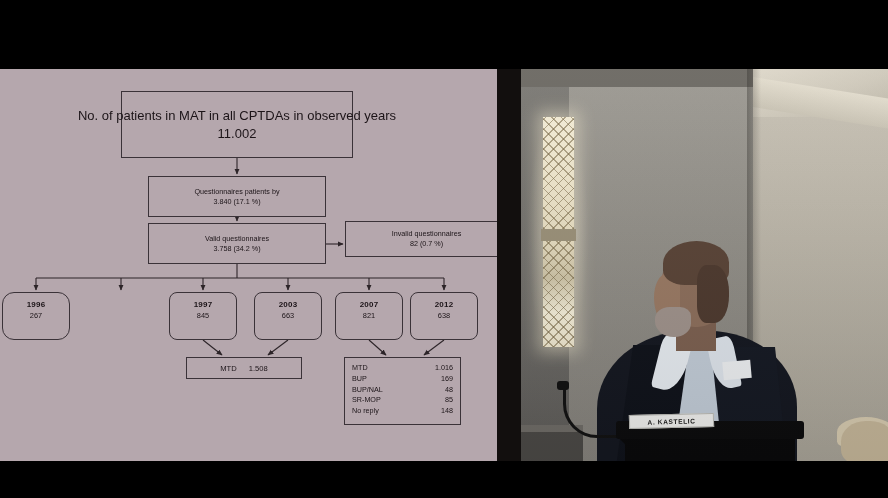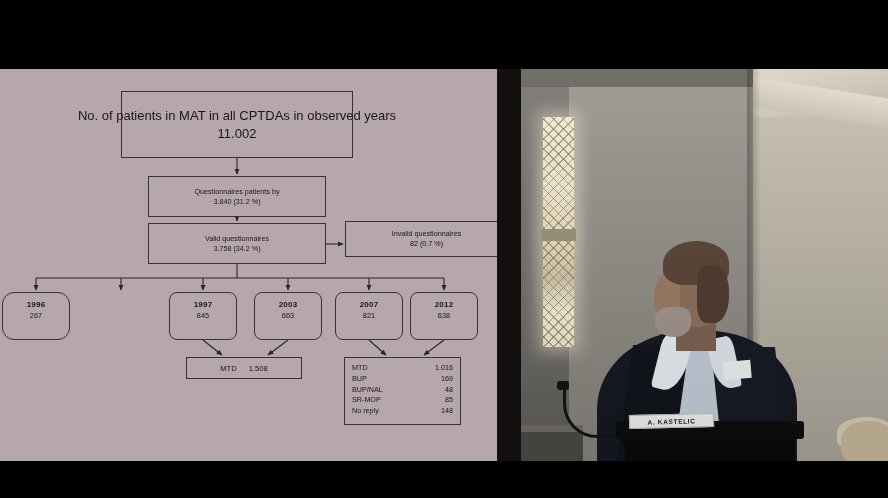--- a/index.html
+++ b/index.html
@@ -461,21 +461,21 @@
       </g>
     </svg>
 
     <div class="fc-box" id="box-total">
       <span class="l1">No. of patients in MAT in all CPTDAs in observed years</span>
       <span class="l2">11.002</span>
     </div>
 
     <div class="fc-box" id="box-fulfilled">
       <span class="l1">Questionnaires patients by</span>
-      <span class="l2">3.840 (31.2 %)</span>
+      <span class="l2">3.840 (17.1 %)</span>
     </div>
 
     <div class="fc-box" id="box-valid">
       <span class="l1">Valid questionnaires</span>
       <span class="l2">3.758 (34.2 %)</span>
     </div>
 
     <div class="fc-box" id="box-invalid">
       <span class="l1">Invalid questionnaires</span>
       <span class="l2">82 (0.7 %)</span>

